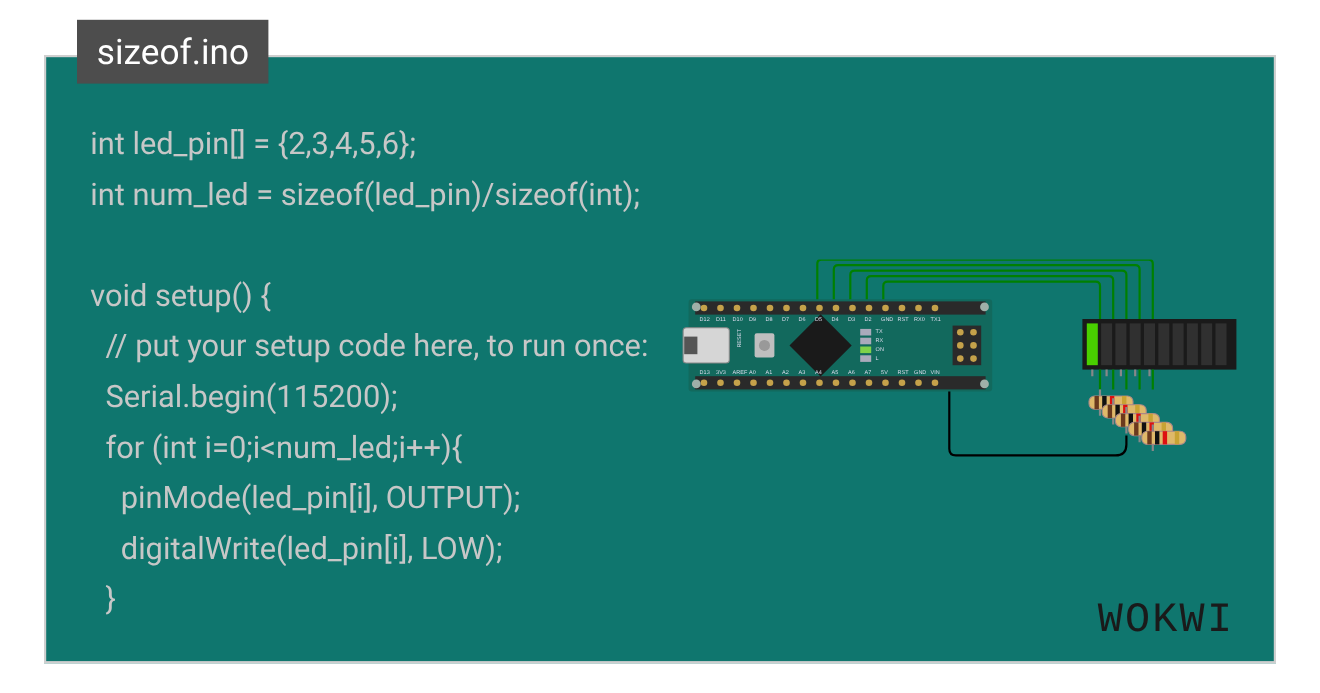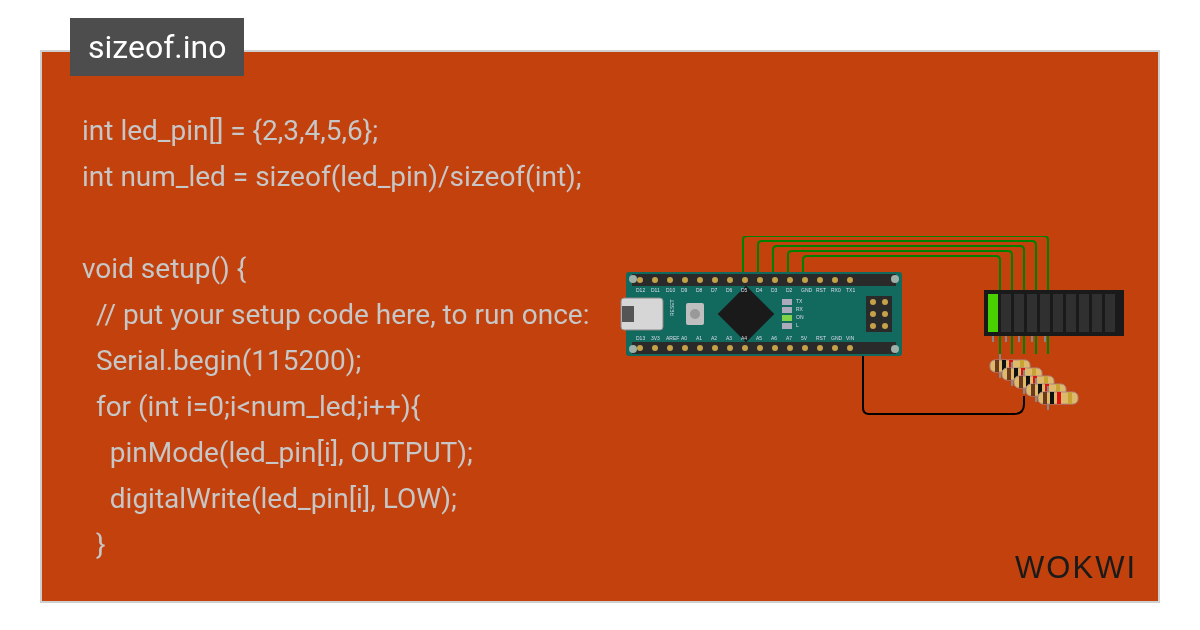--- a/index.html
+++ b/index.html
@@ -28,40 +28,40 @@
     z-index: 3;
     margin-left: 30px;
   }
   .frame {
     position: absolute;
     left: 0;
     top: 32px;
     width: 1120px;
     height: 553px;
     border: 2px solid #cfcfcf;
-    background: #c2410c;
+    background: #0f766e;
   }
   .code {
     position: absolute;
     left: 40px;
     top: 56px;
     font-size: 28px;
     line-height: 46px;
     color: #c7c7c7;
     white-space: pre;
     font-family: -apple-system, BlinkMacSystemFont, "Segoe UI", Roboto, sans-serif;
   }
   .brand {
     position: absolute;
-    right: 21px;
+    right: 36px;
     bottom: 15px;
-    font-size: 31px;
+    font-size: 38px;
     letter-spacing: 2px;
     color: #1a1a1a;
-    font-family: Liberation Sans, sans-serif;
+    font-family: Liberation Mono, monospace;
   }
   .circuit {
     position: absolute;
     left: 534px;
     top: 184px;
     width: 560px;
     height: 260px;
     z-index: 10;
   }
 </style>

